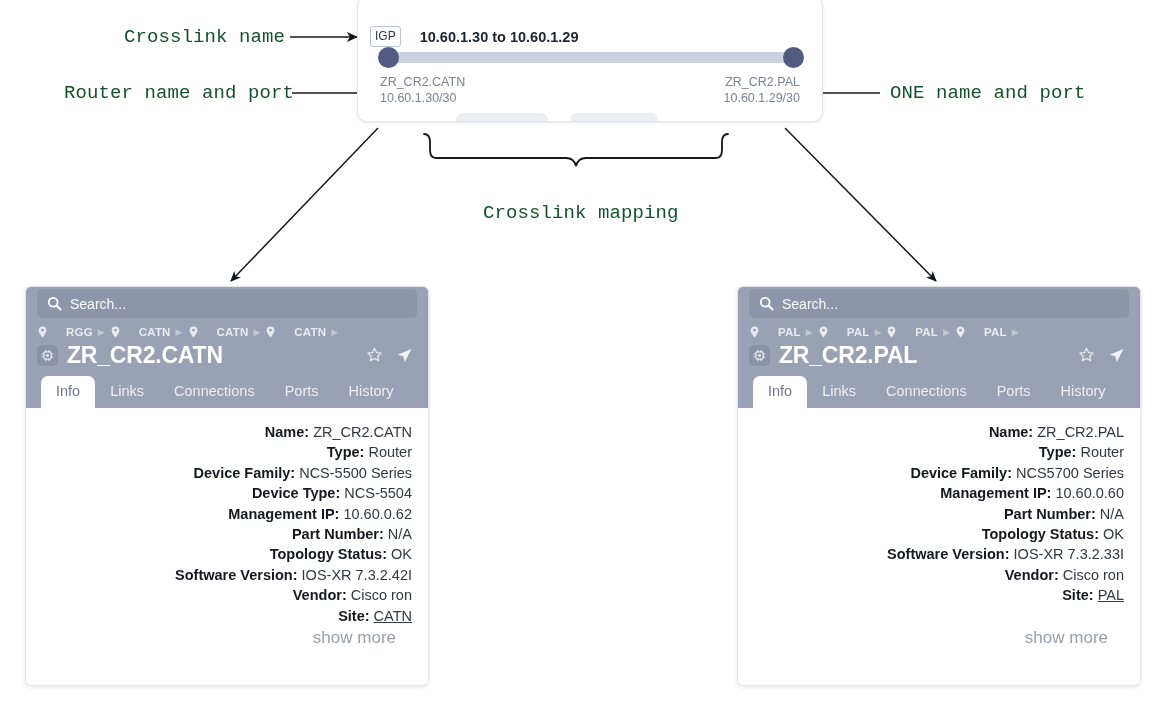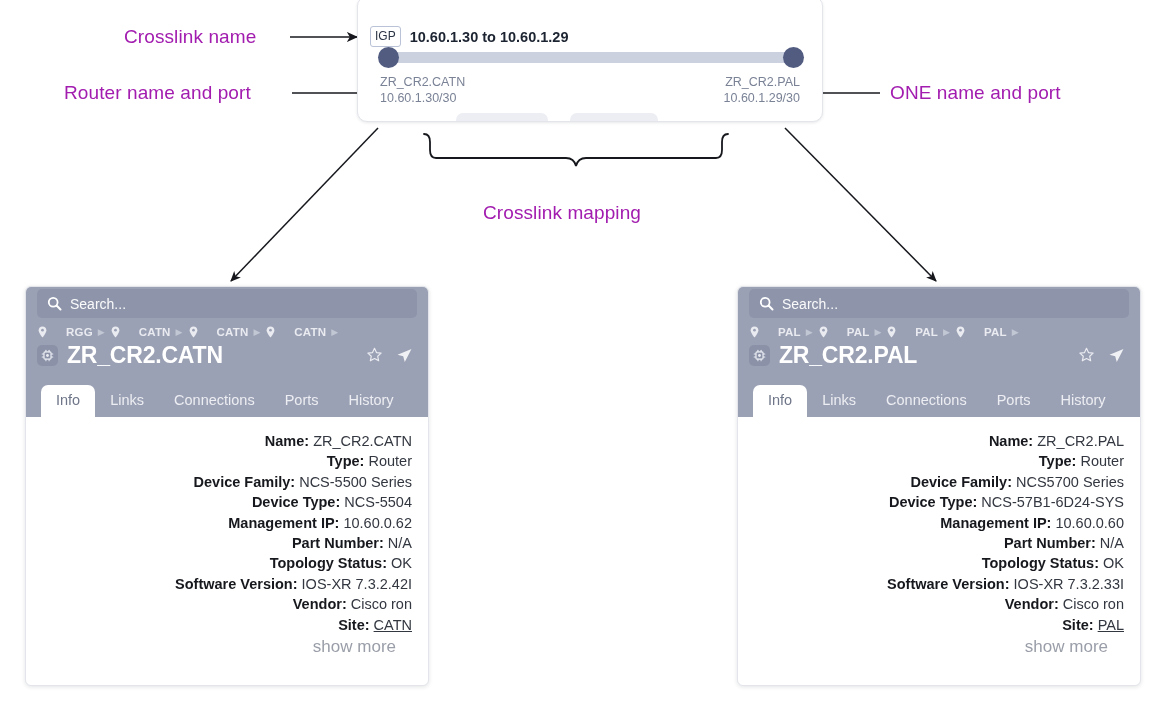--- a/index.html
+++ b/index.html
@@ -12,43 +12,43 @@
     -webkit-font-smoothing:antialiased;
   }
   .stage{position:absolute;inset:0;}
 
   
   svg.anno{position:absolute;left:0;top:0;width:1166px;height:721px;pointer-events:none;}
 
   
   .anno-label{
     position:absolute;
-    font-family:Liberation Sans, sans-serif;
+    font-family:Liberation Mono, monospace;
     font-size:19px;
-    color:#a21caf;
+    color:#14532d;
     white-space:nowrap;
     letter-spacing:.1px;
     text-align:center;
   }
   #lbl-crosslink-name{left:124px;top:26px;}
   #lbl-router-name{left:64px;top:82px;}
   #lbl-one-name{left:890px;top:82px;}
   #lbl-crosslink-mapping{left:483px;top:166px;margin-top:36px;}
 
   
   .crosslink-panel{
     position:absolute;left:357px;top:-4px;width:466px;height:126px;
     background:#ffffff;
     border:1px solid #e3e5ea;
     border-radius:10px;
     box-shadow:0 1px 3px rgba(20,25,45,.10);
     box-sizing:border-box;
     overflow:hidden;
   }
-  .cl-titlerow{position:absolute;left:12px;top:29px;display:flex;align-items:center;gap:9px;}
+  .cl-titlerow{position:absolute;left:12px;top:29px;display:flex;align-items:center;gap:19px;}
   .igp-badge{
     border:1px solid #b9c2d6;
     border-radius:3px;
     color:#2b3444;
     font-size:12px;
     line-height:1;
     padding:3px 4px 4px 4px;
     background:#fff;
     font-family:"Liberation Sans", sans-serif;
   }
@@ -113,21 +113,21 @@
   .title-chip{
     width:21px;height:21px;border-radius:5px;background:#8b92a8;
     display:flex;align-items:center;justify-content:center;flex:0 0 auto;
   }
   .device-title{
     color:#ffffff;font-size:23px;font-weight:700;margin-left:9px;letter-spacing:-.2px;
     font-family:"Liberation Sans", sans-serif;
   }
   .title-actions{margin-left:auto;display:flex;align-items:center;gap:13px;padding-right:4px;}
 
-  .tabs{display:flex;align-items:flex-end;margin-top:16px;padding-left:4px;gap:0;}
+  .tabs{display:flex;align-items:flex-end;margin-top:7px;padding-left:4px;gap:0;}
   .tab{
     font-size:14.5px;color:#edeef3;padding:7px 15px 9px 15px;cursor:default;white-space:nowrap;
   }
   .tab.active{
     background:#ffffff;color:#6f7689;border-radius:7px 7px 0 0;font-weight:400;
   }
 
   .card-body{
     padding:14px 16px 0 16px;
     background:#fff;
@@ -382,21 +382,20 @@
         <div class="tab">Connections</div>
         <div class="tab">Ports</div>
         <div class="tab">History</div>
       </div>
     </div>
 
     <div class="card-body">
       <div class="prop"><b>Name:</b> <span class="val">ZR_CR2.PAL</span></div>
       <div class="prop"><b>Type:</b> <span class="val">Router</span></div>
       <div class="prop"><b>Device Family:</b> <span class="val">NCS5700 Series</span></div>
-      <div class="prop"><b>Device Type:</b> <span class="val">NCS-57B1-6D24-SYS</span></div>
       <div class="prop"><b>Management IP:</b> <span class="val">10.60.0.60</span></div>
       <div class="prop"><b>Part Number:</b> <span class="val">N/A</span></div>
       <div class="prop"><b>Topology Status:</b> <span class="val">OK</span></div>
       <div class="prop"><b>Software Version:</b> <span class="val">IOS-XR 7.3.2.33I</span></div>
       <div class="prop"><b>Vendor:</b> <span class="val">Cisco ron</span></div>
       <div class="prop"><b>Site:</b> <span class="site-link">PAL</span></div>
       <div class="show-more">show more</div>
     </div>
   </div>
 

